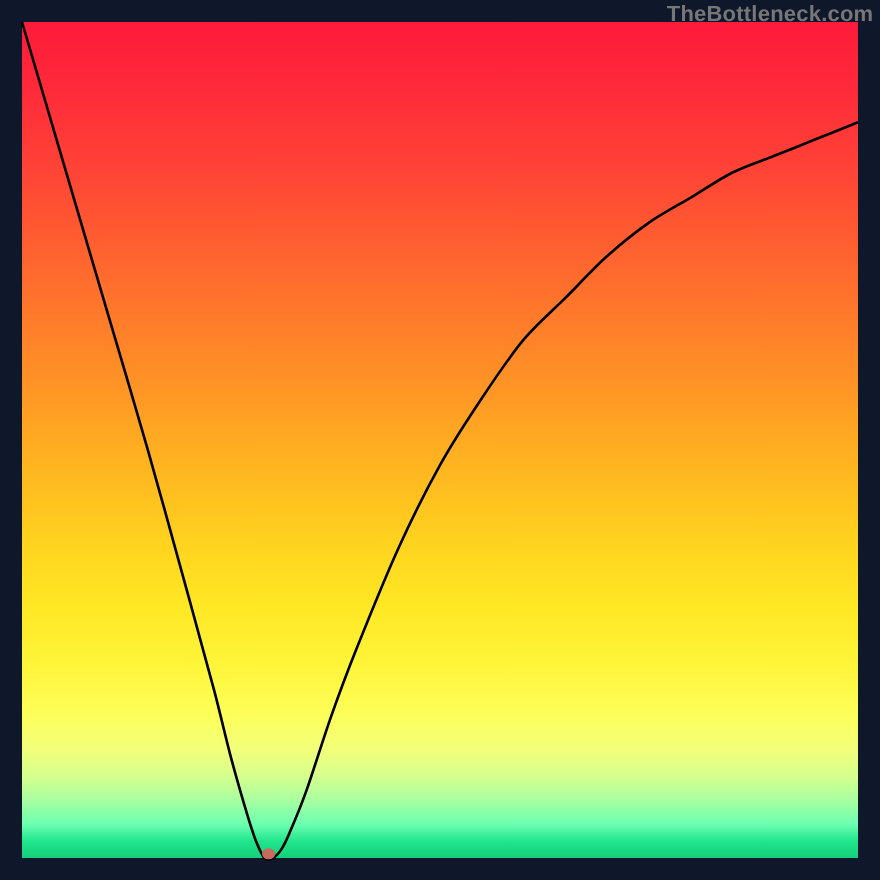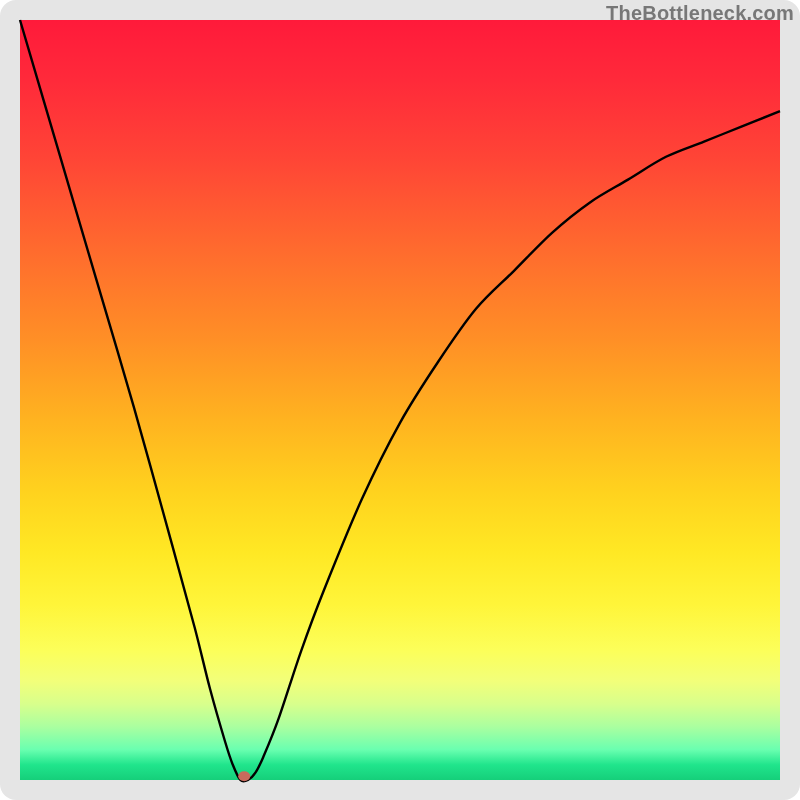--- a/index.html
+++ b/index.html
@@ -7,22 +7,21 @@
     padding: 0;
     width: 800px;
     height: 800px;
     overflow: hidden;
     font-family: Arial, Helvetica, sans-serif;
   }
   .frame {
     position: relative;
     width: 800px;
     height: 800px;
-    background: #e5e5e5;
-    border-radius: 16px;
+    background: #0f172a;
   }
   .plot {
     position: absolute;
     left: 20px;
     top: 20px;
     width: 760px;
     height: 760px;
     
     background: linear-gradient(
       to bottom,

